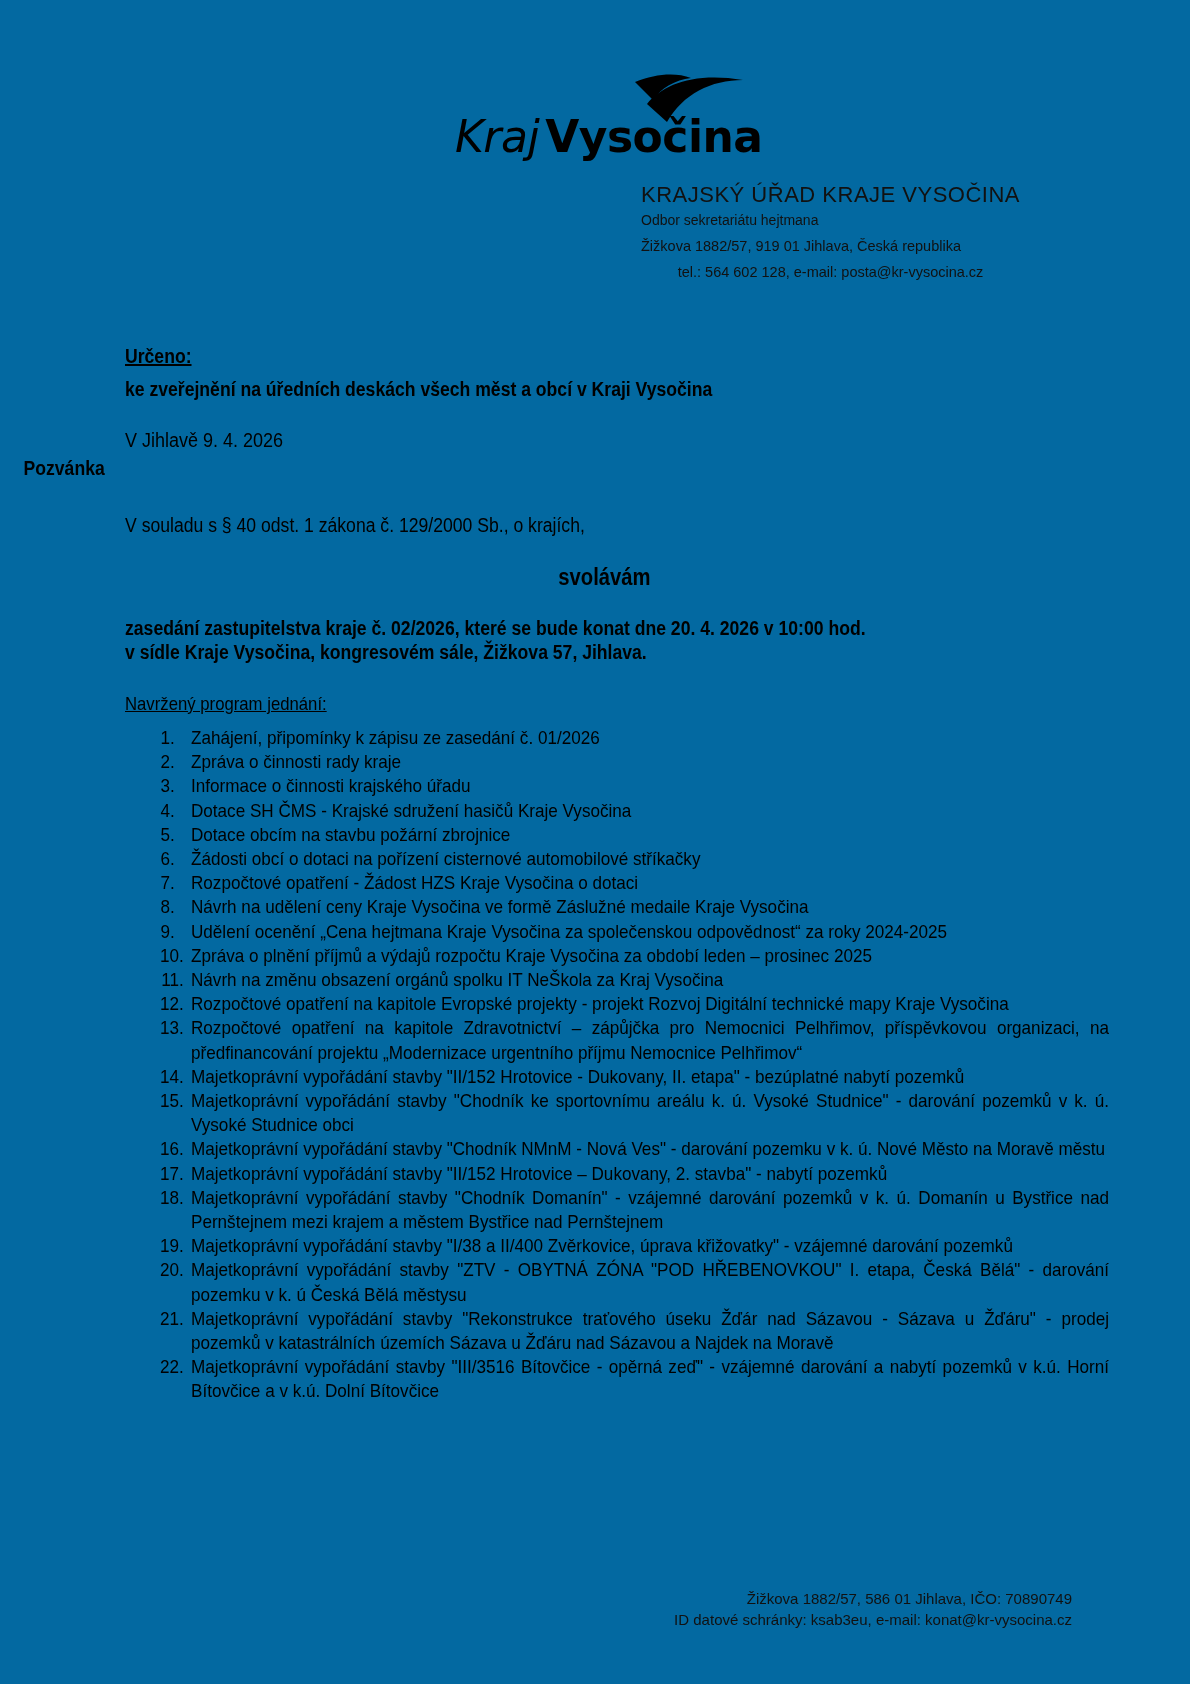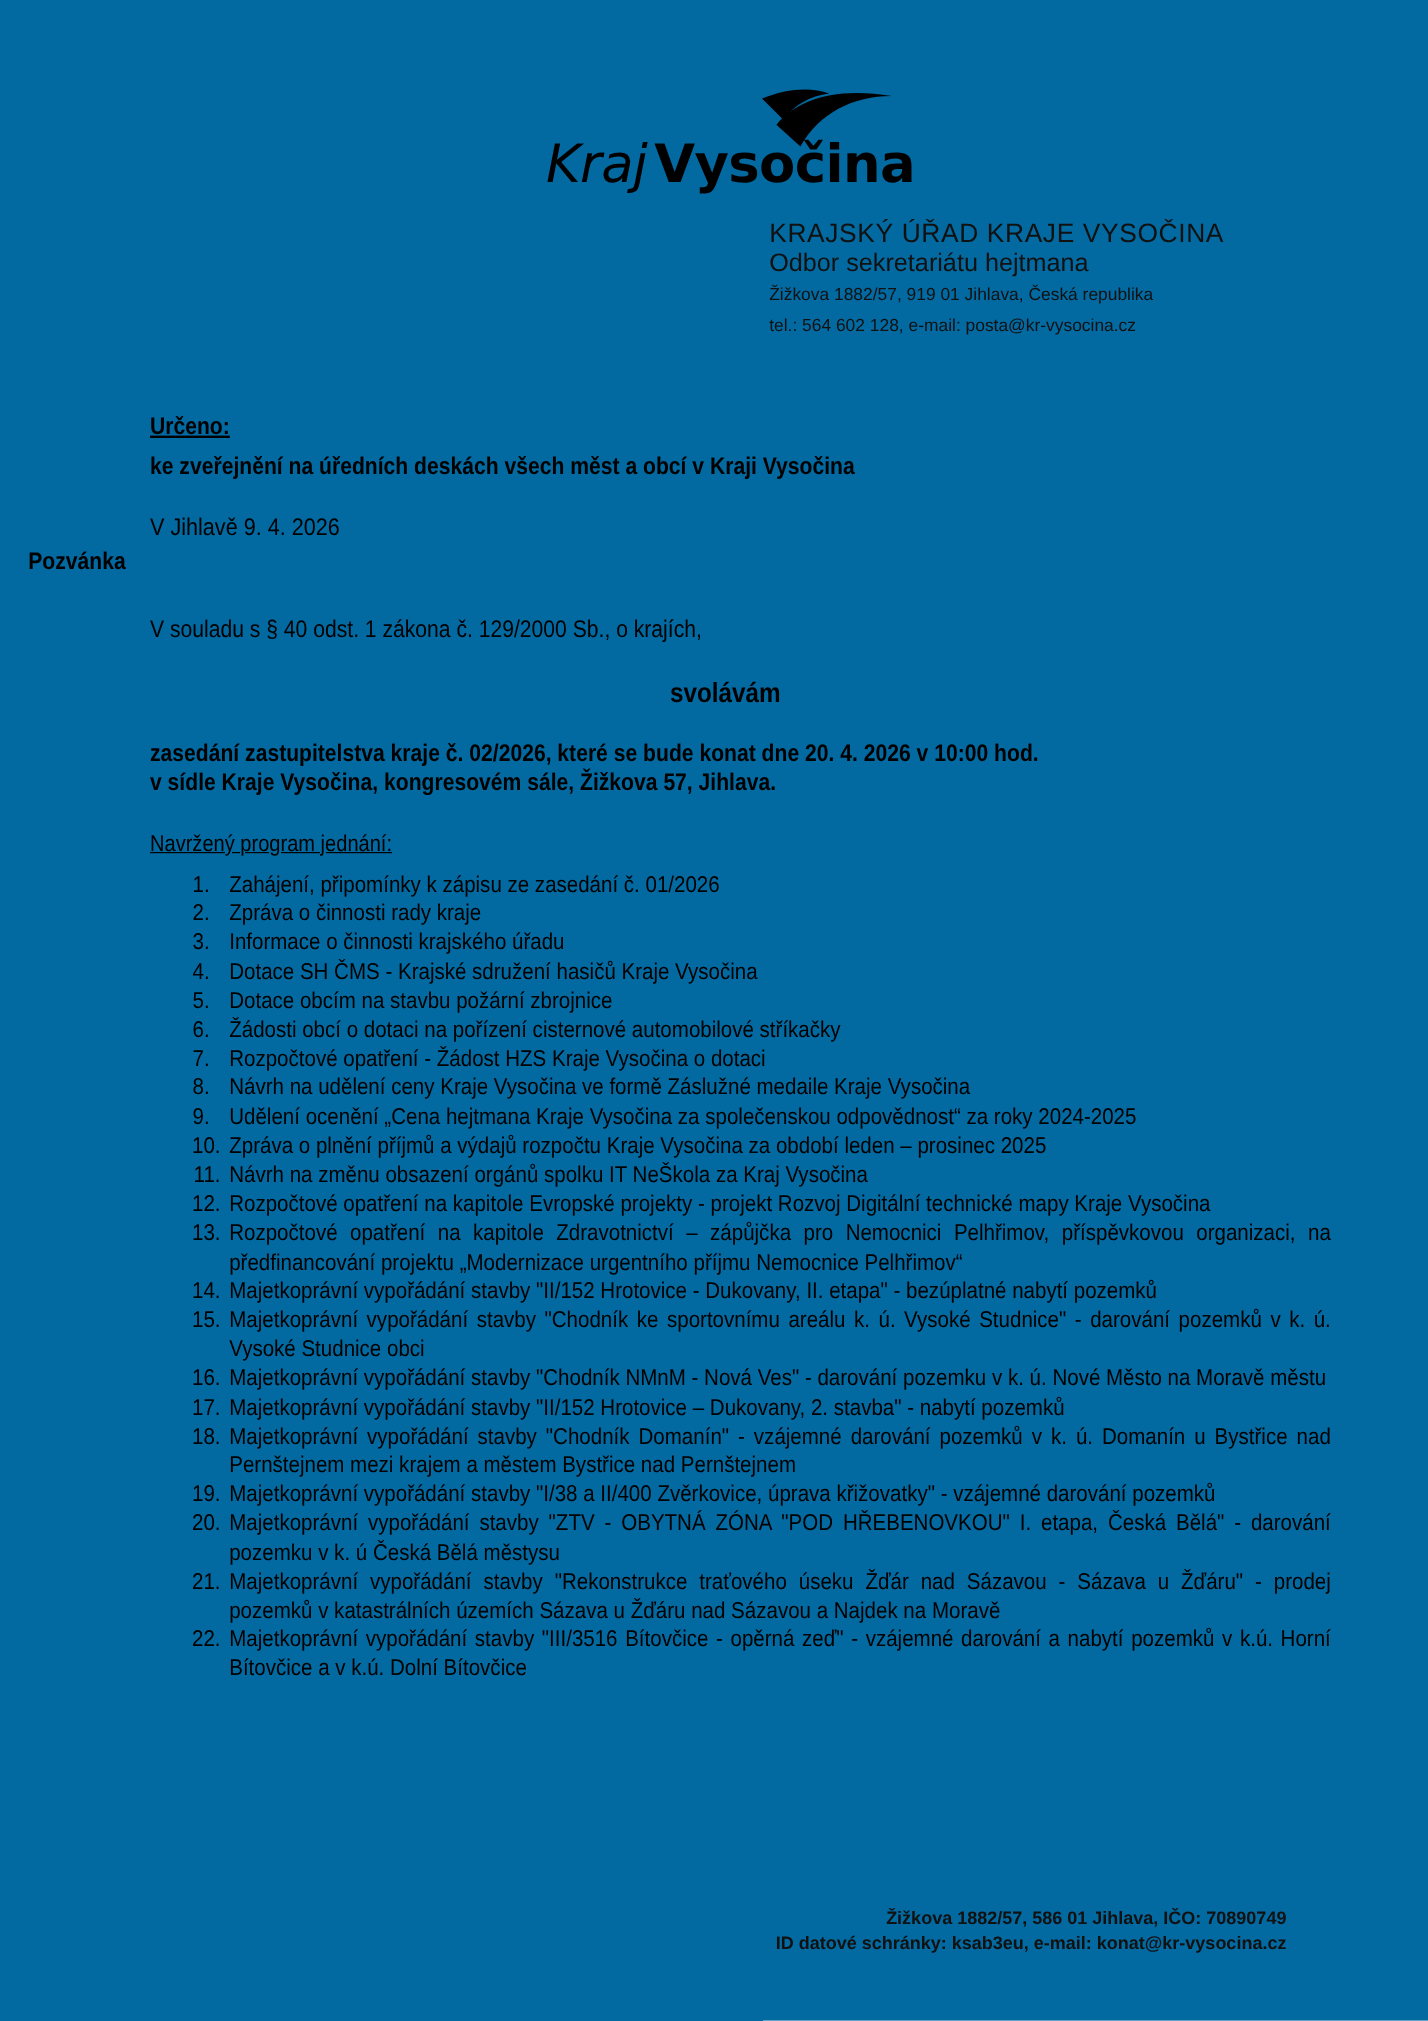--- a/index.html
+++ b/index.html
@@ -8,44 +8,44 @@
 
   .logo { position: absolute; left: 455px; top: 70px; width: 280px; height: 100px; }
   .logo svg { position: absolute; left: 160px; top: 0; }
   .logo-text { position: absolute; left: 0; top: 40px; font-size: 46px; white-space: nowrap; letter-spacing: -0.5px; }
   .logo-kraj { font-family: "DejaVu Sans", sans-serif; font-weight: normal; font-style: italic; font-size: 44px; }
   .logo-vys { font-family: "DejaVu Sans", sans-serif; font-weight: bold; font-size: 44px; margin-left: 6px; }
 
   .sender { position: absolute; left: 641px; top: 183px; font-family: "Liberation Sans", sans-serif; color: #111; }
   .sender div { white-space: nowrap; }
   .sender .s1 { font-size: 22px; letter-spacing: 0.5px; line-height: 24px; }
-  .sender .s2 { font-size: 21px; line-height: 26px; }
+  .sender .s2 { font-size: 14px; line-height: 26px; }
   .sender .s3 { font-size: 14.5px; line-height: 26px; }
-  .sender .s4 { font-size: 14.5px; line-height: 26px; }
+  .sender .s4 { font-size: 14.5px; line-height: 26px; text-align: center; }
 
   .urceno { position: absolute; left: 125px; top: 345px; font-size: 20px; font-weight: bold; text-decoration: underline; transform: scaleX(0.88); transform-origin: left top; font-family: "Liberation Sans", sans-serif; }
   .urceno-text { position: absolute; left: 125px; top: 378px; font-size: 20px; font-weight: bold; transform: scaleX(0.88); transform-origin: left top; white-space: nowrap; font-family: "Liberation Sans", sans-serif; }
   .date { position: absolute; left: 125px; top: 429px; font-size: 20px; transform: scaleX(0.9); transform-origin: left top; white-space: nowrap; font-family: "Liberation Sans", sans-serif; }
   .pozvanka { position: absolute; left: 0; width: 1190px; text-align: left; top: 457px; font-size: 20px; font-weight: bold; font-family: Liberation Sans, sans-serif; }
   .pozvanka span { display: inline-block; transform: scaleX(0.88); margin-left: 18px; }
   .souladu { position: absolute; left: 125px; top: 514px; font-size: 20px; transform: scaleX(0.88); transform-origin: left top; white-space: nowrap; font-family: "Liberation Sans", sans-serif; }
   .svolavam { position: absolute; left: 0; width: 1190px; text-align: center; top: 564px; font-size: 23px; font-weight: bold; font-family: "Liberation Sans", sans-serif; }
   .svolavam span { display: inline-block; transform: scaleX(0.88); margin-left: 18px; }
   .zasedani { position: absolute; left: 125px; top: 616px; font-size: 20px; font-weight: bold; line-height: 24px; transform: scaleX(0.88); transform-origin: left top; white-space: nowrap; font-family: "Liberation Sans", sans-serif; }
 
   .program-label { position: absolute; left: 125px; top: 693px; font-size: 19px; text-decoration: underline; transform: scaleX(0.88); transform-origin: left top; white-space: nowrap; font-family: "Liberation Sans", sans-serif; }
 
   .agenda { position: absolute; left: 155px; top: 726px; width: 995px; font-family: "Liberation Sans", sans-serif; font-size: 19px; line-height: 24.2px; }
   .agenda-item { position: relative; padding-left: 40px; }
   .agenda-num { position: absolute; left: 0; top: 0; width: 36px; text-align: right; padding-right: 4px; box-sizing: border-box; }
   .agenda-num.single { text-align: left; padding-left: 6px; }
   .agenda-text { display: block; text-align: justify; }
   .agenda-inner { transform: scaleX(0.9); transform-origin: left top; width: 1060px; }
 
-  .footer { position: absolute; right: 118px; top: 1588px; font-family: "Liberation Sans", sans-serif; font-size: 15px; line-height: 21px; text-align: right; color: #111; font-weight: bold; }
+  .footer { position: absolute; right: 118px; top: 1588px; font-family: "Liberation Sans", sans-serif; font-size: 15px; line-height: 21px; text-align: right; color: #111; }
 </style>
 </head>
 <body>
 
 <div class="page">
 
   <div class="logo">
     <svg width="128" height="62" viewBox="0 0 128 62">
       <path d="M20 12 C 40 4, 60 2, 76 8 C 60 10, 46 18, 38 30 Z" fill="#000"></path>
       <path d="M32 34 C 48 14, 80 2, 128 10 C 96 10, 68 24, 52 52 Z" fill="#000"></path>

